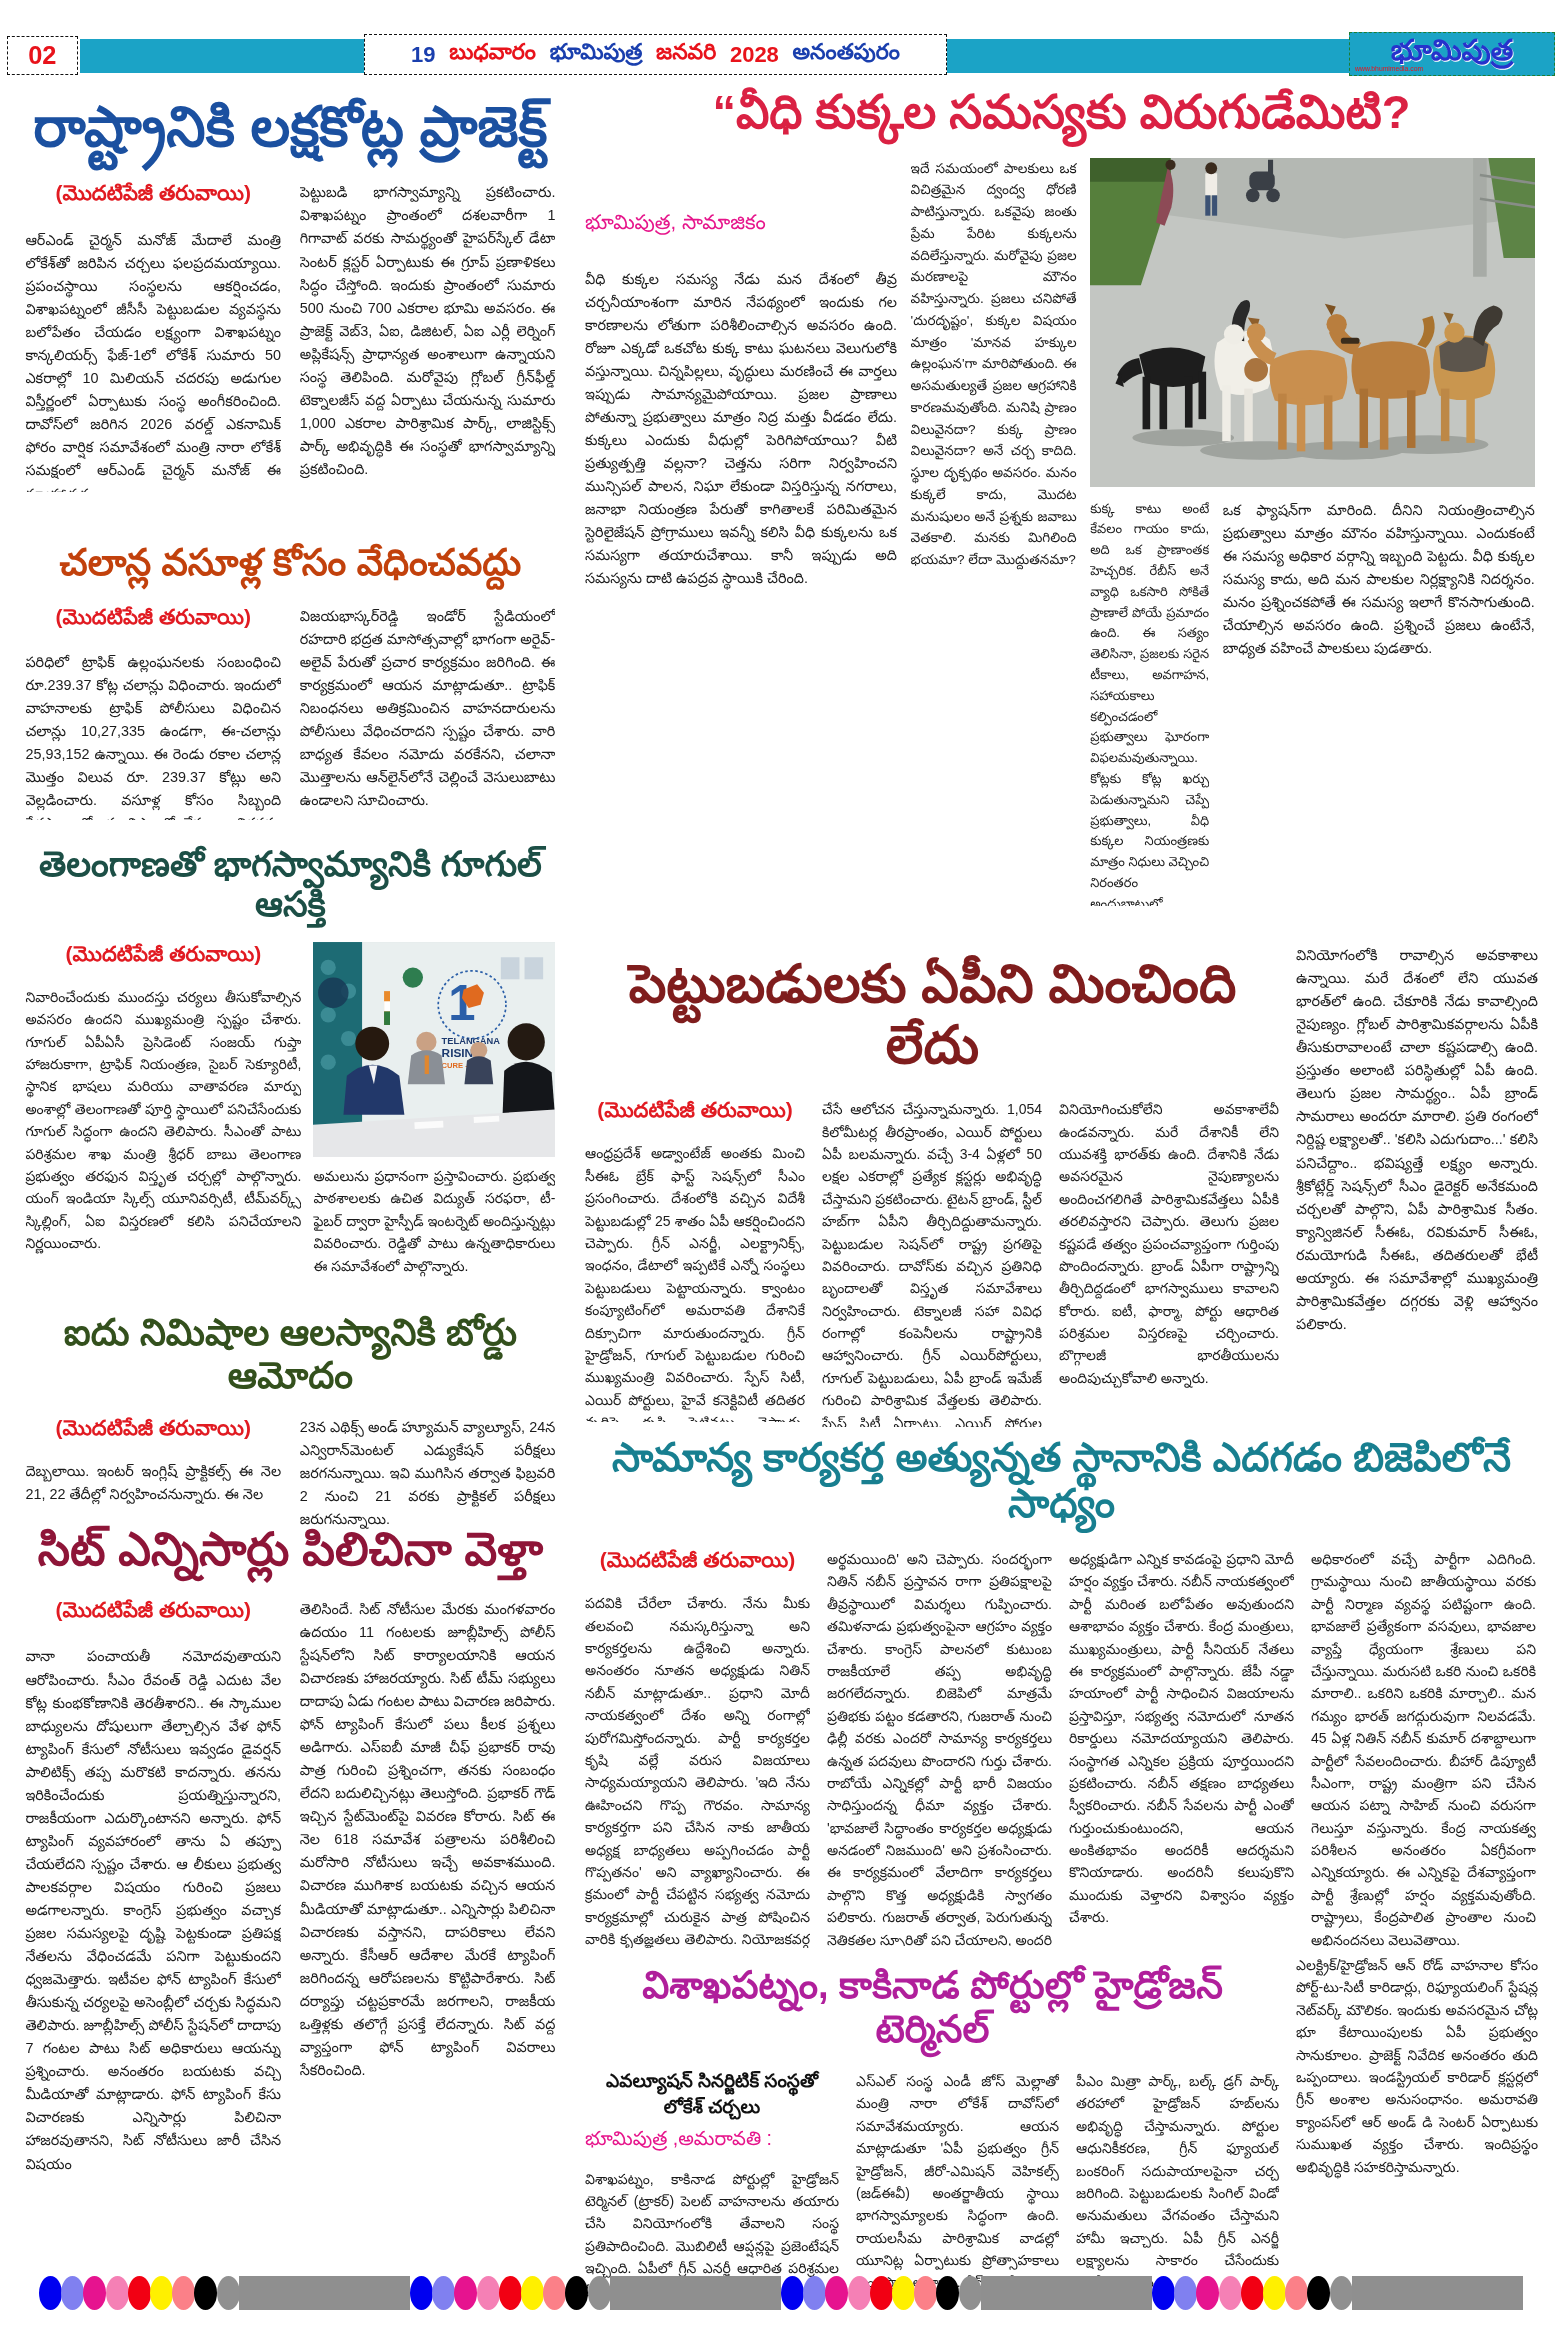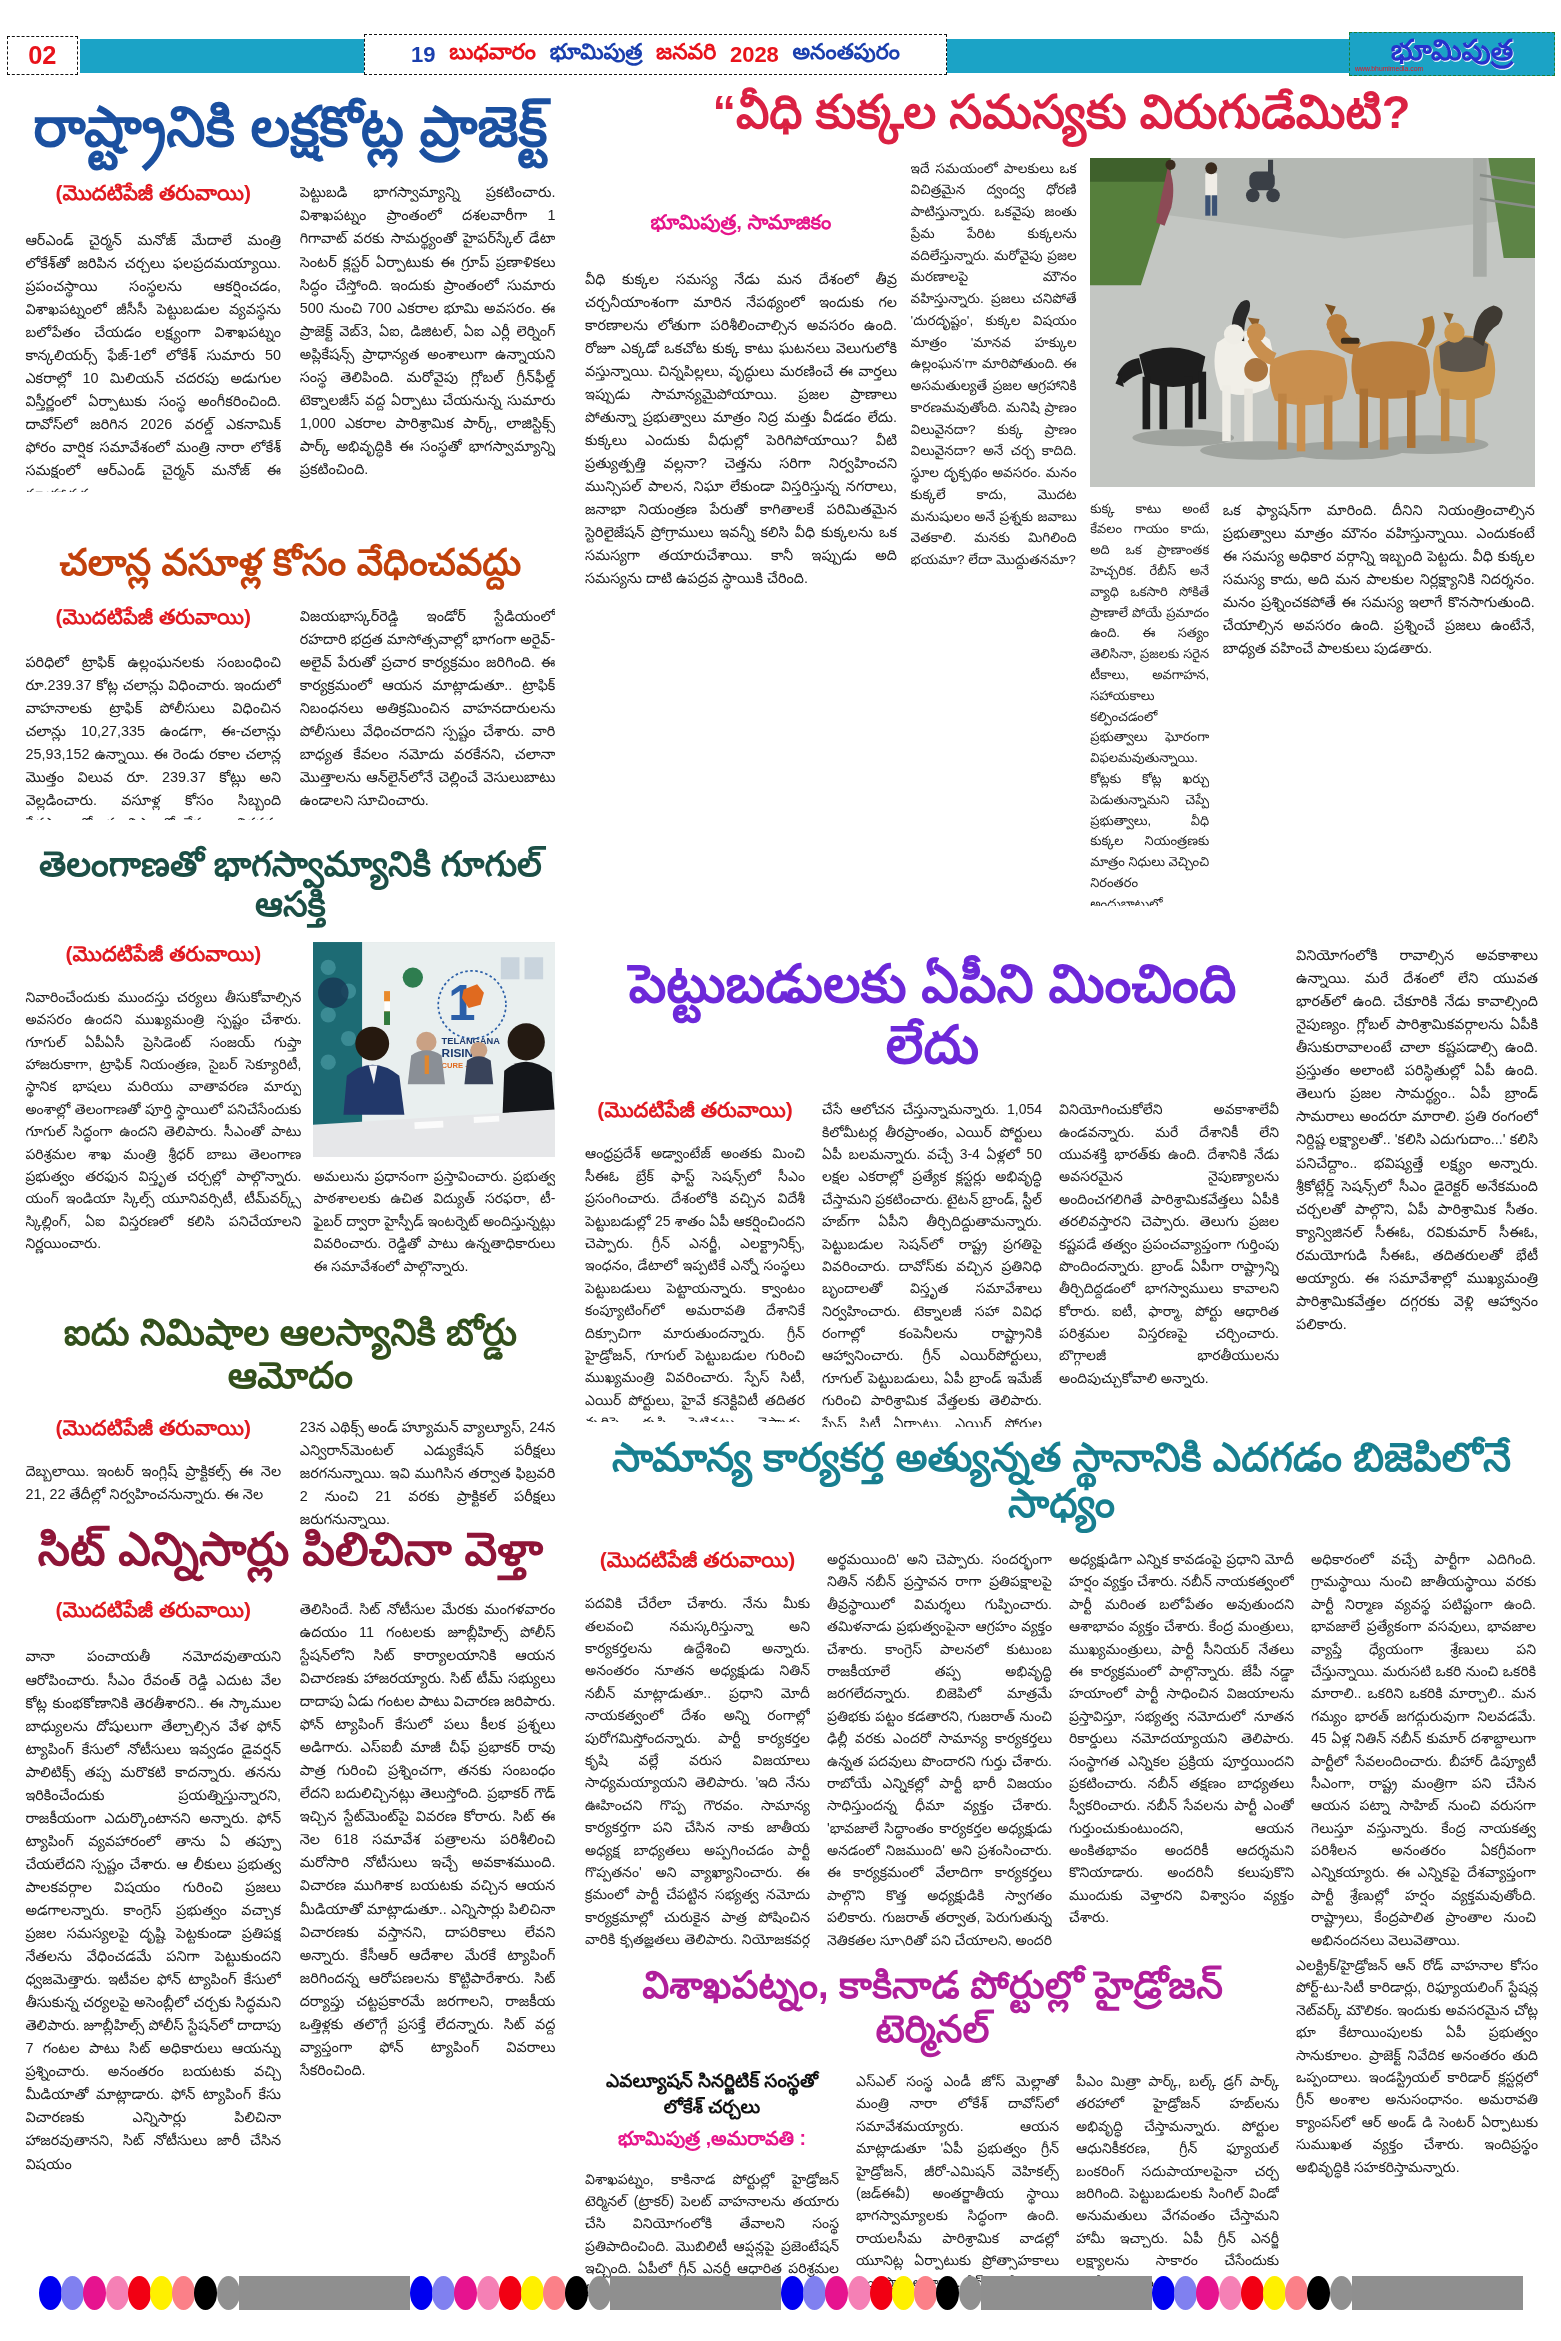--- a/index.html
+++ b/index.html
@@ -31,24 +31,24 @@
   .left-block { position:absolute; left:25.4px; width:530px; }
   .hl-project { color:#1b50a0; font-size:56px; }
   .hl-challan { color:#c2410c; font-size:37px; }
   .hl-google  { color:#1c4f46; font-size:35px; }
   .hl-board   { color:#33501d; font-size:37px; }
   .hl-sit     { color:#8e1538; font-size:46px; }
 
   
   .right-region { position:absolute; left:585px; width:953px; }
   .hl-dogs { color:#da2143; font-size:47px; }
-  .hl-invest { color:#6d28d9; font-size:53px; }
+  .hl-invest { color:#7f1d1d; font-size:53px; }
   .hl-bjp { color:#187f90; font-size:40px; }
   .hl-hydro { color:#b01f9b; font-size:38px; }
-  .byline-pink { color:#e6158b; font-weight:bold; font-size:20.3px; text-align:center; }
+  .byline-pink { color:#e6158b; font-weight:normal; font-size:20.3px; text-align:left; }
   .author-block { font-weight:bold; font-size:18px; color:#111; line-height:1.5; margin-top:8.5px; }
 
   .photo-frame { overflow:hidden; background:#c3c6c3; }
   .photo-frame svg { display:block; width:100%; height:100%; }
 
   
   .footer-strip { position:absolute; left:0; top:2276px; width:1562px; height:47px;
     display:flex; align-items:flex-start; justify-content:space-between; padding:0 39px; }
   .dots-group { display:flex; align-items:flex-start; }
   .dot { width:23px; height:34px; border-radius:50%; display:inline-block; margin-right:-0.8px; }

